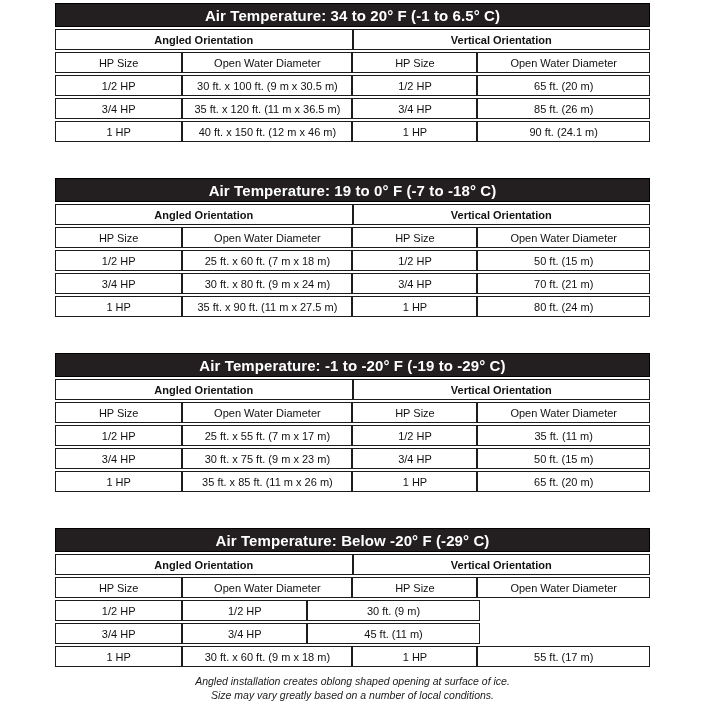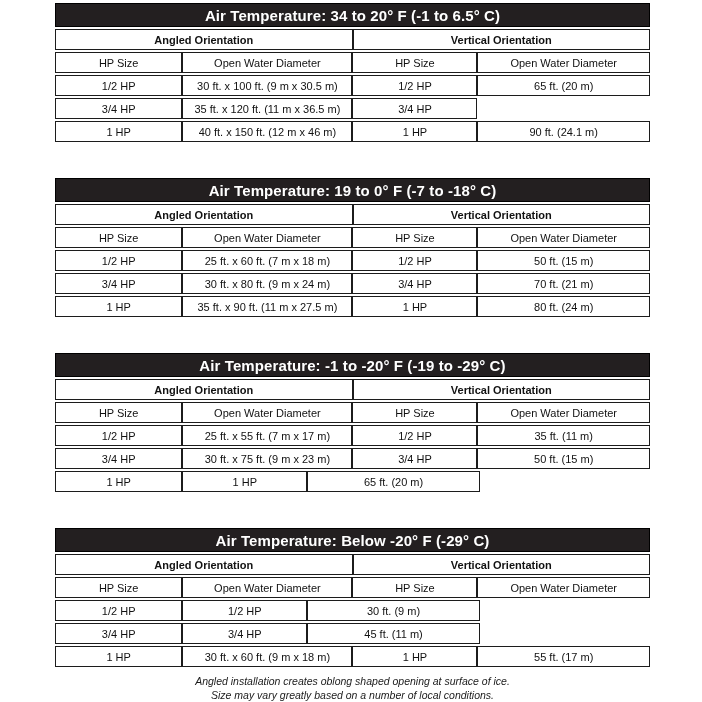--- a/index.html
+++ b/index.html
@@ -81,20 +81,21 @@
     <div class="row">
       <div class="cell c1">1/2 HP</div>
       <div class="cell c2">30 ft. x 100 ft. (9 m x 30.5 m)</div>
       <div class="cell c3">1/2 HP</div>
       <div class="cell c4">65 ft. (20 m)</div>
     </div>
     <div class="row">
       <div class="cell c1">3/4 HP</div>
       <div class="cell c2">35 ft. x 120 ft. (11 m x 36.5 m)</div>
       <div class="cell c3">3/4 HP</div>
+      <div class="cell c4">85 ft. (26 m)</div>
     </div>
     <div class="row">
       <div class="cell c1">1 HP</div>
       <div class="cell c2">40 ft. x 150 ft. (12 m x 46 m)</div>
       <div class="cell c3">1 HP</div>
       <div class="cell c4">90 ft. (24.1 m)</div>
     </div>
   </section>
 
   <section class="tbl">
@@ -148,20 +149,21 @@
       <div class="cell c4">35 ft. (11 m)</div>
     </div>
     <div class="row">
       <div class="cell c1">3/4 HP</div>
       <div class="cell c2">30 ft. x 75 ft. (9 m x 23 m)</div>
       <div class="cell c3">3/4 HP</div>
       <div class="cell c4">50 ft. (15 m)</div>
     </div>
     <div class="row">
       <div class="cell c1">1 HP</div>
+      <div class="cell c2">35 ft. x 85 ft. (11 m x 26 m)</div>
       <div class="cell c3">1 HP</div>
       <div class="cell c4">65 ft. (20 m)</div>
     </div>
   </section>
 
   <section class="tbl">
     <div class="title-bar">Air Temperature: Below -20° F (-29° C)</div>
     <div class="row">
       <div class="cell half bold">Angled Orientation</div>
       <div class="cell half bold">Vertical Orientation</div>

